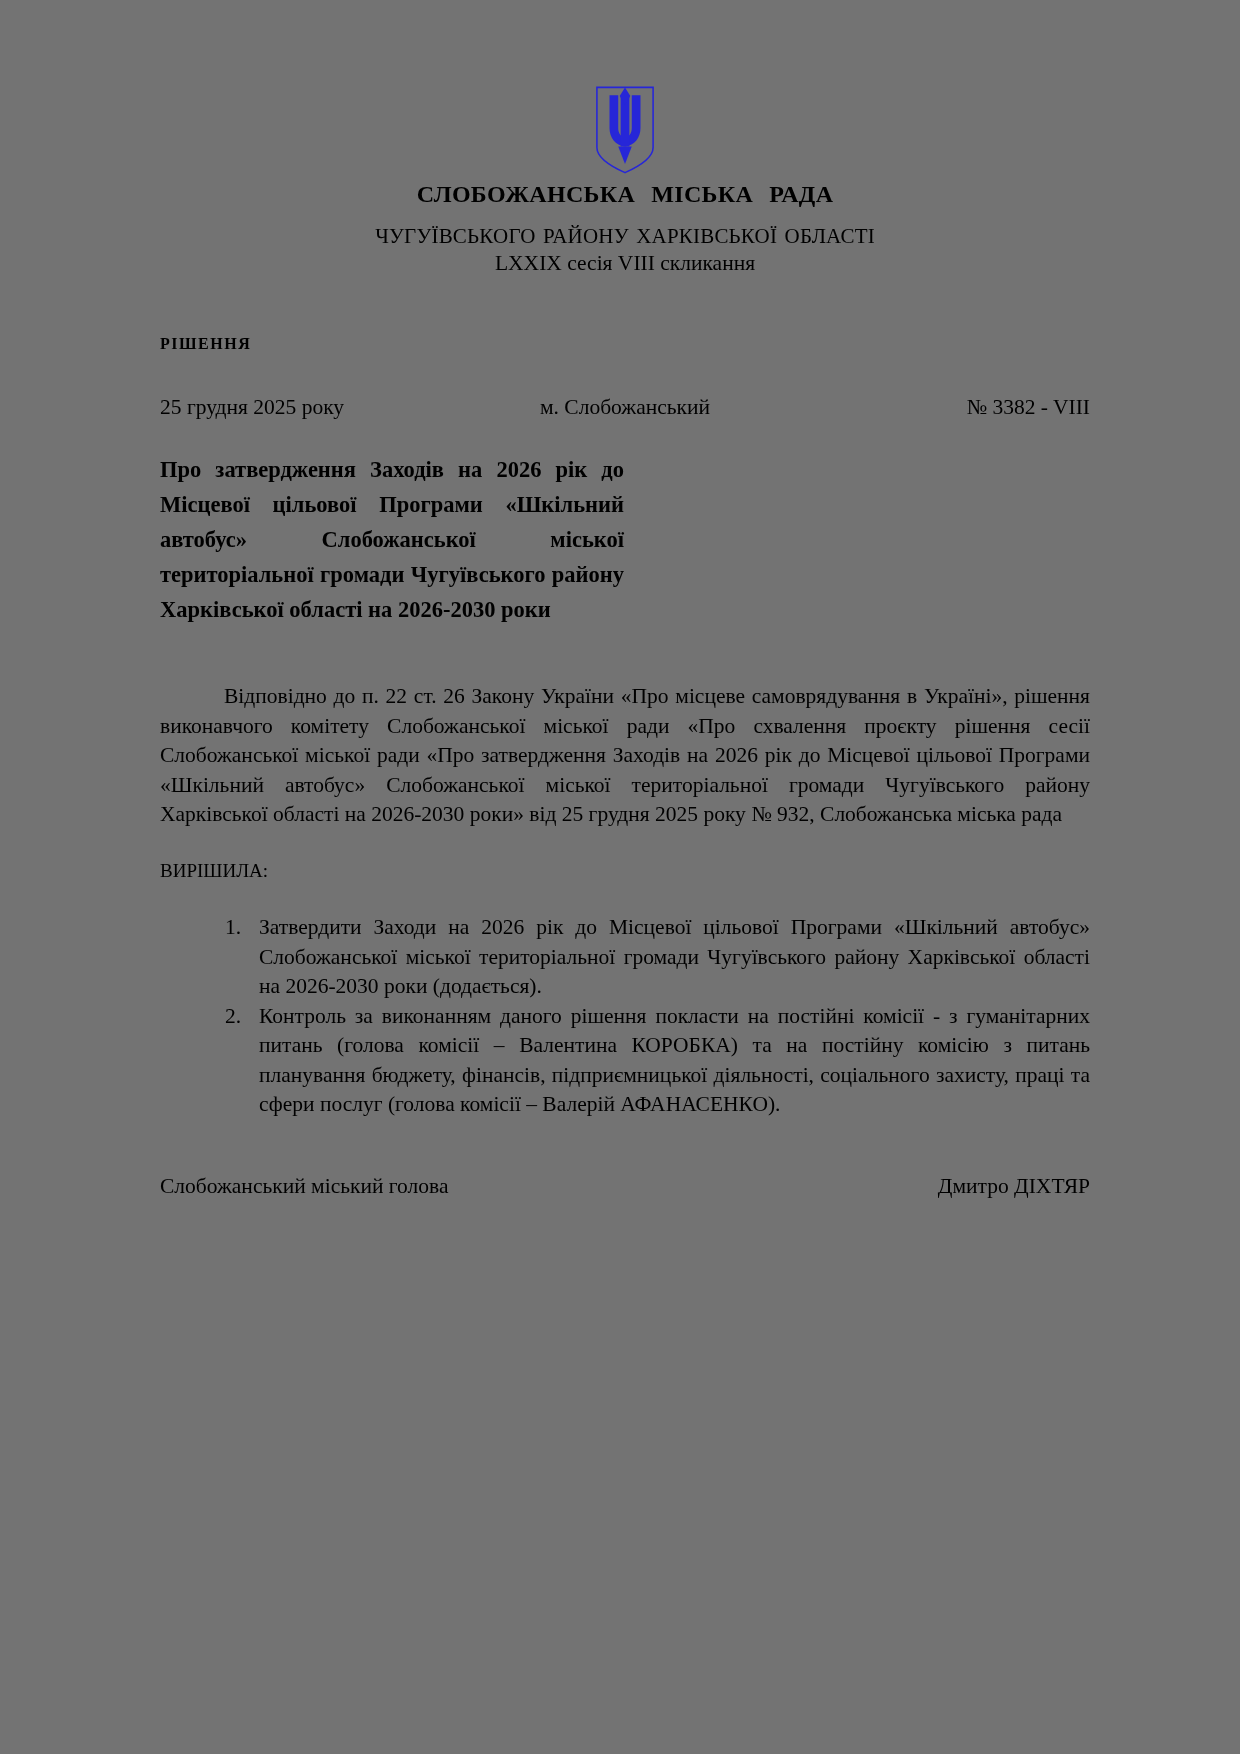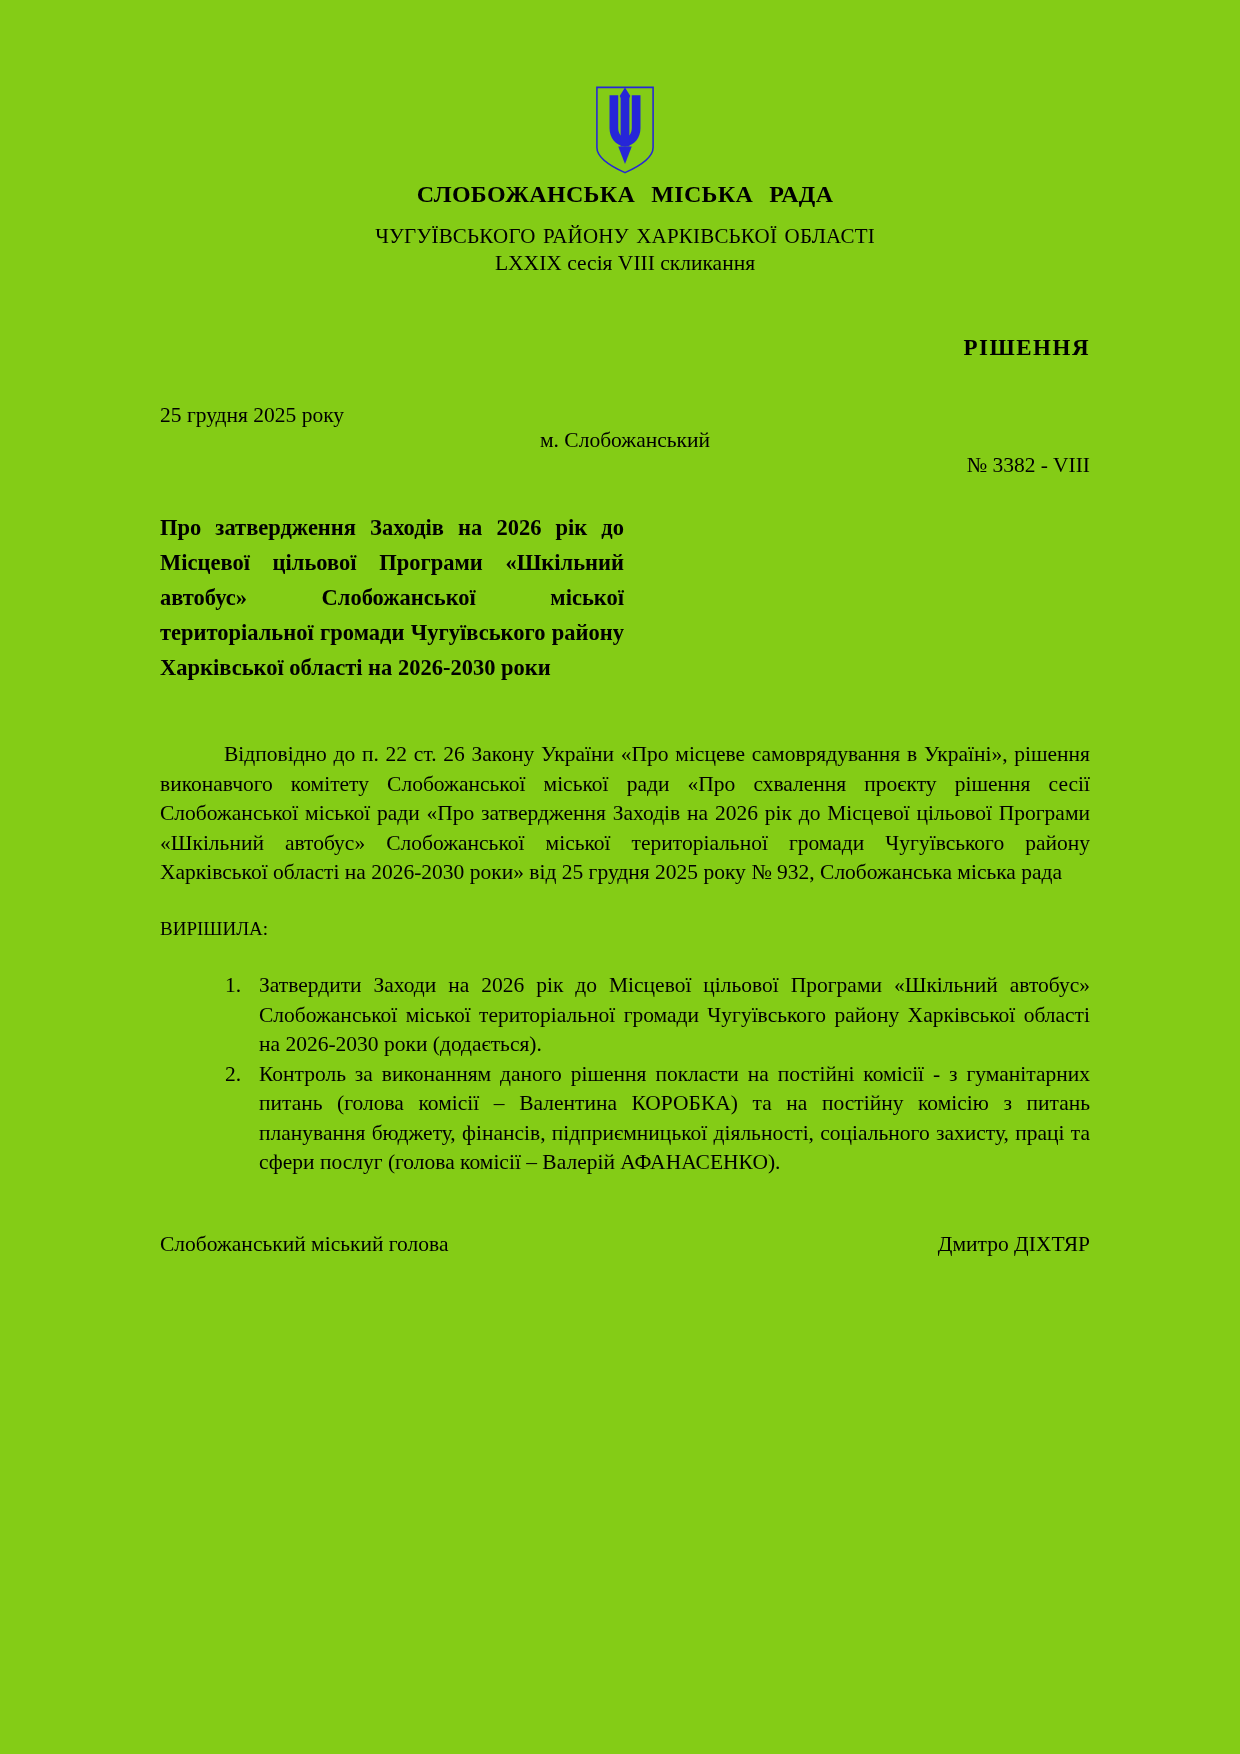--- a/index.html
+++ b/index.html
@@ -6,40 +6,40 @@
   body {
     width: 1240px; height: 1754px;
     color: #000;
     font-family: "Liberation Serif", "DejaVu Serif", serif;
     -webkit-font-smoothing: antialiased;
   }
   .page {
     box-sizing: border-box;
     width: 1240px; height: 1754px;
     padding: 85px 150px 0 160px;
-    background: #84cc16;
+    background: #737373;
     overflow: hidden;
   }
   .doc-header { text-align: center; }
   .emblem { display: block; margin: 0 auto 7px auto; }
   .council {
     font-weight: bold; font-size: 24px; line-height: 25px;
     word-spacing: 10px; letter-spacing: 0.3px;
   }
   .district {
     font-weight: normal; font-size: 21px; line-height: 25px;
     margin-top: 17px; word-spacing: 2px; letter-spacing: 0.2px;
   }
   .session { font-size: 21.5px; line-height: 24px; margin-top: 2px; }
   .doc-kind {
-    text-align: right; font-weight: bold;
-    font-size: 23px; letter-spacing: 1.5px;
+    text-align: left; font-weight: bold;
+    font-size: 16px; letter-spacing: 1.5px;
     margin-top: 60px;
   }
-  .meta-row { display: flex; margin-top: 42px; font-size: 21.5px; line-height: 25px; flex-direction: column; }
+  .meta-row { display: flex; margin-top: 42px; font-size: 21.5px; line-height: 25px; }
   .meta-row > span { flex: 1 1 0; }
   .meta-place { text-align: center; }
   .meta-number { text-align: right; }
   .doc-title {
     margin-top: 32px; width: 464px;
     font-weight: bold; font-size: 22.5px; line-height: 35px;
     text-align: justify;
   }
   .preamble {
     margin: 55px 0 0 0;

